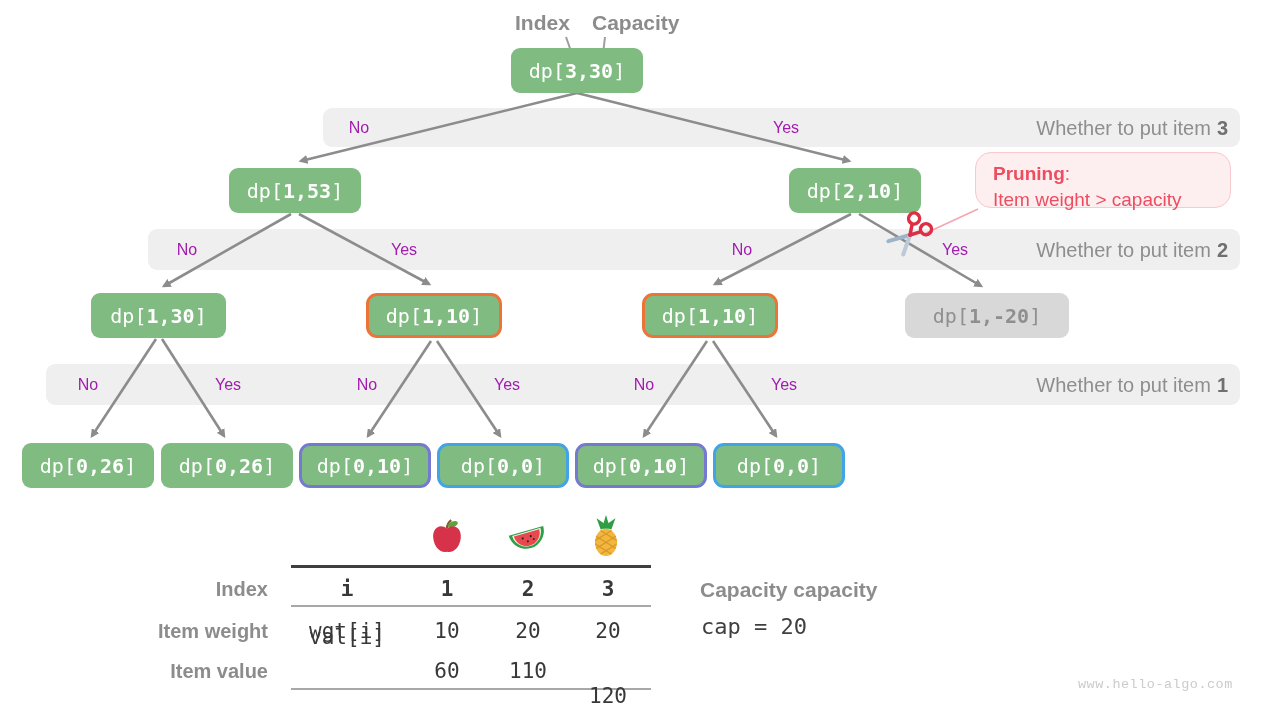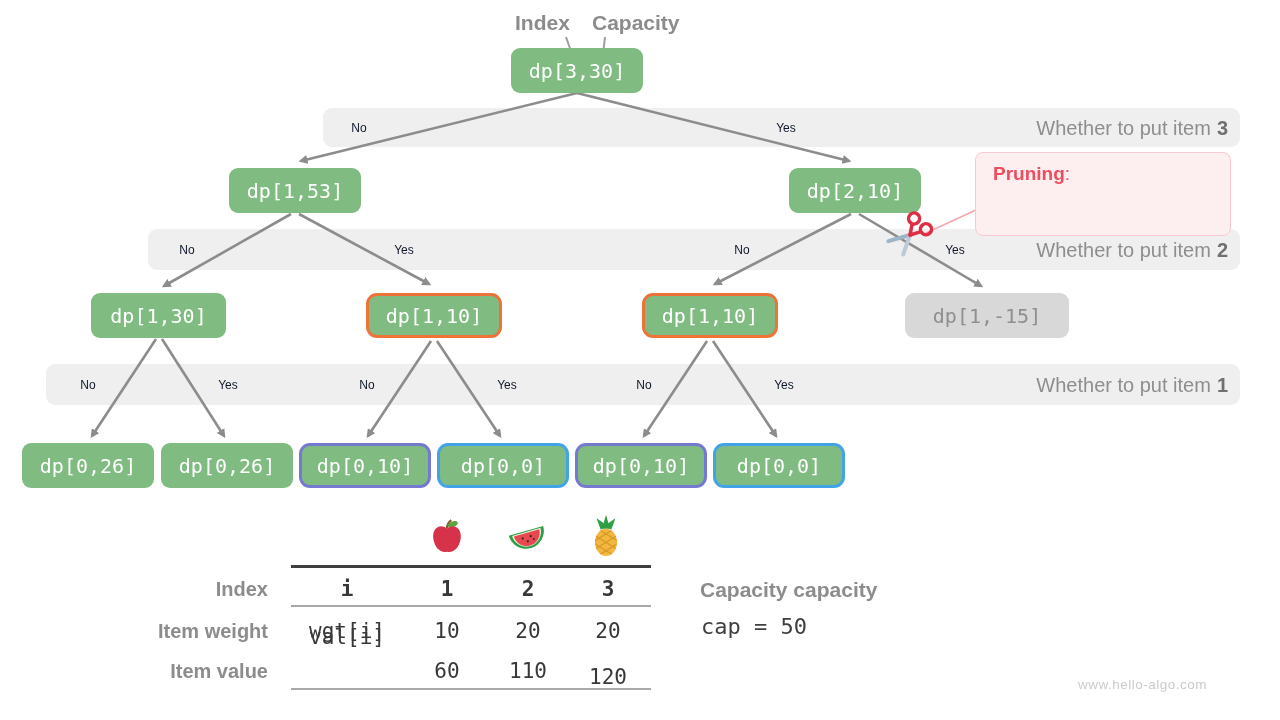--- a/index.html
+++ b/index.html
@@ -6,59 +6,59 @@
   .stage{position:relative;width:1280px;height:720px;background:#ffffff;overflow:hidden;
          font-family:"Liberation Sans",sans-serif;padding-left:24px;}
   svg.overlay{position:absolute;left:0;top:0;pointer-events:none;}
 
   
   .hdr{position:absolute;font-size:21px;font-weight:bold;color:#8c8c8c;}
 
   
   .band{position:absolute;background:#efefef;border-radius:9px;}
   .band .lbl{position:absolute;top:50%;transform:translate(-50%,-50%);
-             font-size:12px;color:#0f172a;white-space:nowrap;}
+             font-size:16px;color:#a21caf;white-space:nowrap;}
   .band .question{position:absolute;right:12px;top:50%;transform:translateY(-50%);
              font-size:20px;color:#8e8e8e;white-space:nowrap;}
   .band .qnum{font-weight:bold;color:#707070;margin-left:6px;}
 
   
   .node{position:absolute;height:45px;display:flex;align-items:center;justify-content:center;
         border-radius:9px;box-sizing:border-box;background:#80bb82;color:#ffffff;
         font-family:"DejaVu Sans Mono",monospace;font-size:20px;white-space:nowrap;z-index:3;}
-  .node .num{font-weight:normal;text-align:center;}
+  .node .num{font-weight:bold;text-align:center;}
   .node.b-orange{border:3.5px solid #ee7338;border-radius:11px;}
   .node.b-purple{border:3.5px solid #7579cf;border-radius:11px;}
   .node.b-blue{border:3.5px solid #42a4e6;border-radius:11px;}
   .node.gray{background:#d8d8d8;color:#8f8f8f;}
 
   
-  .pruning{position:absolute;left:975px;top:152px;width:256px;height:84px;box-sizing:border-box;
-           background:#fdeef0;border:1.5px solid #f8c9ce;border-radius:8px;
+  .pruning{position:absolute;left:975px;top:152px;width:256px;height:56px;box-sizing:border-box;
+           background:#fdeef0;border:1.5px solid #f8c9ce;border-radius:16px;
            padding:8px 0 0 17px;z-index:4;}
   .pruning .t1{font-size:19px;color:#ee4d60;line-height:25px;}
   .pruning .t1 .bold{font-weight:bold;}
   .pruning .t2{font-size:19px;color:#ee4d60;line-height:27px;}
 
   .scissors-wrap{position:absolute;left:884px;top:209px;z-index:5;}
 
   
   .rule{position:absolute;background:#a8a8a8;}
   .rule.dark{background:#3f3f3f;}
   .cell{position:absolute;transform:translate(-50%,-50%);
         font-family:"DejaVu Sans Mono",monospace;font-size:21px;color:#383838;white-space:nowrap;}
   .cell.bold{font-weight:bold;}
   .rowlabel{position:absolute;width:168px;text-align:right;transform:translateY(-50%);
         font-size:20px;font-weight:bold;color:#8c8c8c;white-space:nowrap;}
   .fruit{position:absolute;transform:translate(-50%,-50%);}
 
   .cap-label{position:absolute;font-size:21px;font-weight:bold;color:#8c8c8c;}
   .cap-value{position:absolute;font-family:"DejaVu Sans Mono",monospace;font-size:22px;color:#3f3f3f;}
 
-  .watermark{position:absolute;font-family:Liberation Sans, sans-serif;
+  .watermark{position:absolute;font-family:Liberation Mono, monospace;
              font-size:13.5px;color:#cbcbcb;letter-spacing:0.5px;}
 </style>
 </head>
 <body>
 
 <div class="stage">
 
   <div class="hdr" style="left:515px;top:11px">Index</div>
   <div class="hdr" style="left:592px;top:11px">Capacity</div>
 
@@ -142,21 +142,21 @@
       <span class="num">1,10</span>
       <span>]</span>
     </div>
   <div class="node b-orange" style="left:642px;top:293px;width:136px">
       <span>dp[</span>
       <span class="num">1,10</span>
       <span>]</span>
     </div>
   <div class="node gray" style="left:905px;top:293px;width:164px">
       <span>dp[</span>
-      <span class="num">1,-15</span>
+      <span class="num">1,-20</span>
       <span>]</span>
     </div>
 
   <div class="node" style="left:22px;top:443px;width:132px">
       <span>dp[</span>
       <span class="num">0,26</span>
       <span>]</span>
     </div>
   <div class="node" style="left:161px;top:443px;width:132px">
       <span>dp[</span>
@@ -179,20 +179,21 @@
       <span>]</span>
     </div>
   <div class="node b-blue" style="left:713px;top:443px;width:132px">
       <span>dp[</span>
       <span class="num">0,0</span>
       <span>]</span>
     </div>
 
   <div class="pruning">
     <div class="t1"><span class="bold">Pruning</span><span>:</span></div>
+    <div class="t2">Item weight &gt; capacity</div>
   </div>
 
   <div class="scissors-wrap">
     <svg width="52" height="52" viewBox="0 0 52 52">
       <g transform="rotate(42 26 26)">
         <line x1="26" y1="26" x2="14" y2="45" stroke="#9db3c6" stroke-width="4" stroke-linecap="round"></line>
         <line x1="26" y1="26" x2="34" y2="45" stroke="#bccad7" stroke-width="4" stroke-linecap="round"></line>
         <line x1="26" y1="26" x2="20" y2="16" stroke="#dd2e44" stroke-width="3.5"></line>
         <line x1="26" y1="26" x2="32" y2="16" stroke="#dd2e44" stroke-width="3.5"></line>
         <circle cx="18" cy="11" r="5.5" fill="none" stroke="#dd2e44" stroke-width="3.5"></circle>
@@ -260,20 +261,20 @@
   <div class="cell bold" style="left:608px;top:589px">3</div>
 
   <div class="cell" style="left:347px;top:631px">wgt[i]</div>
   <div class="cell" style="left:447px;top:631px">10</div>
   <div class="cell" style="left:528px;top:631px">20</div>
   <div class="cell" style="left:608px;top:631px">20</div>
 
   <div class="cell" style="left:347px;top:637px">val[i]</div>
   <div class="cell" style="left:447px;top:671px">60</div>
   <div class="cell" style="left:528px;top:671px">110</div>
-  <div class="cell" style="left:608px;top:677px">120</div>
+  <div class="cell" style="left:608px;top:696px">120</div>
 
   <div class="cap-label" style="left:700px;top:578px">Capacity capacity</div>
-  <div class="cap-value" style="left:701px;top:614px">cap = 50</div>
+  <div class="cap-value" style="left:701px;top:614px">cap = 20</div>
 
   <div class="watermark" style="left:1078px;top:677px">www.hello-algo.com</div>
 
 </div>
 
 </body></html>

